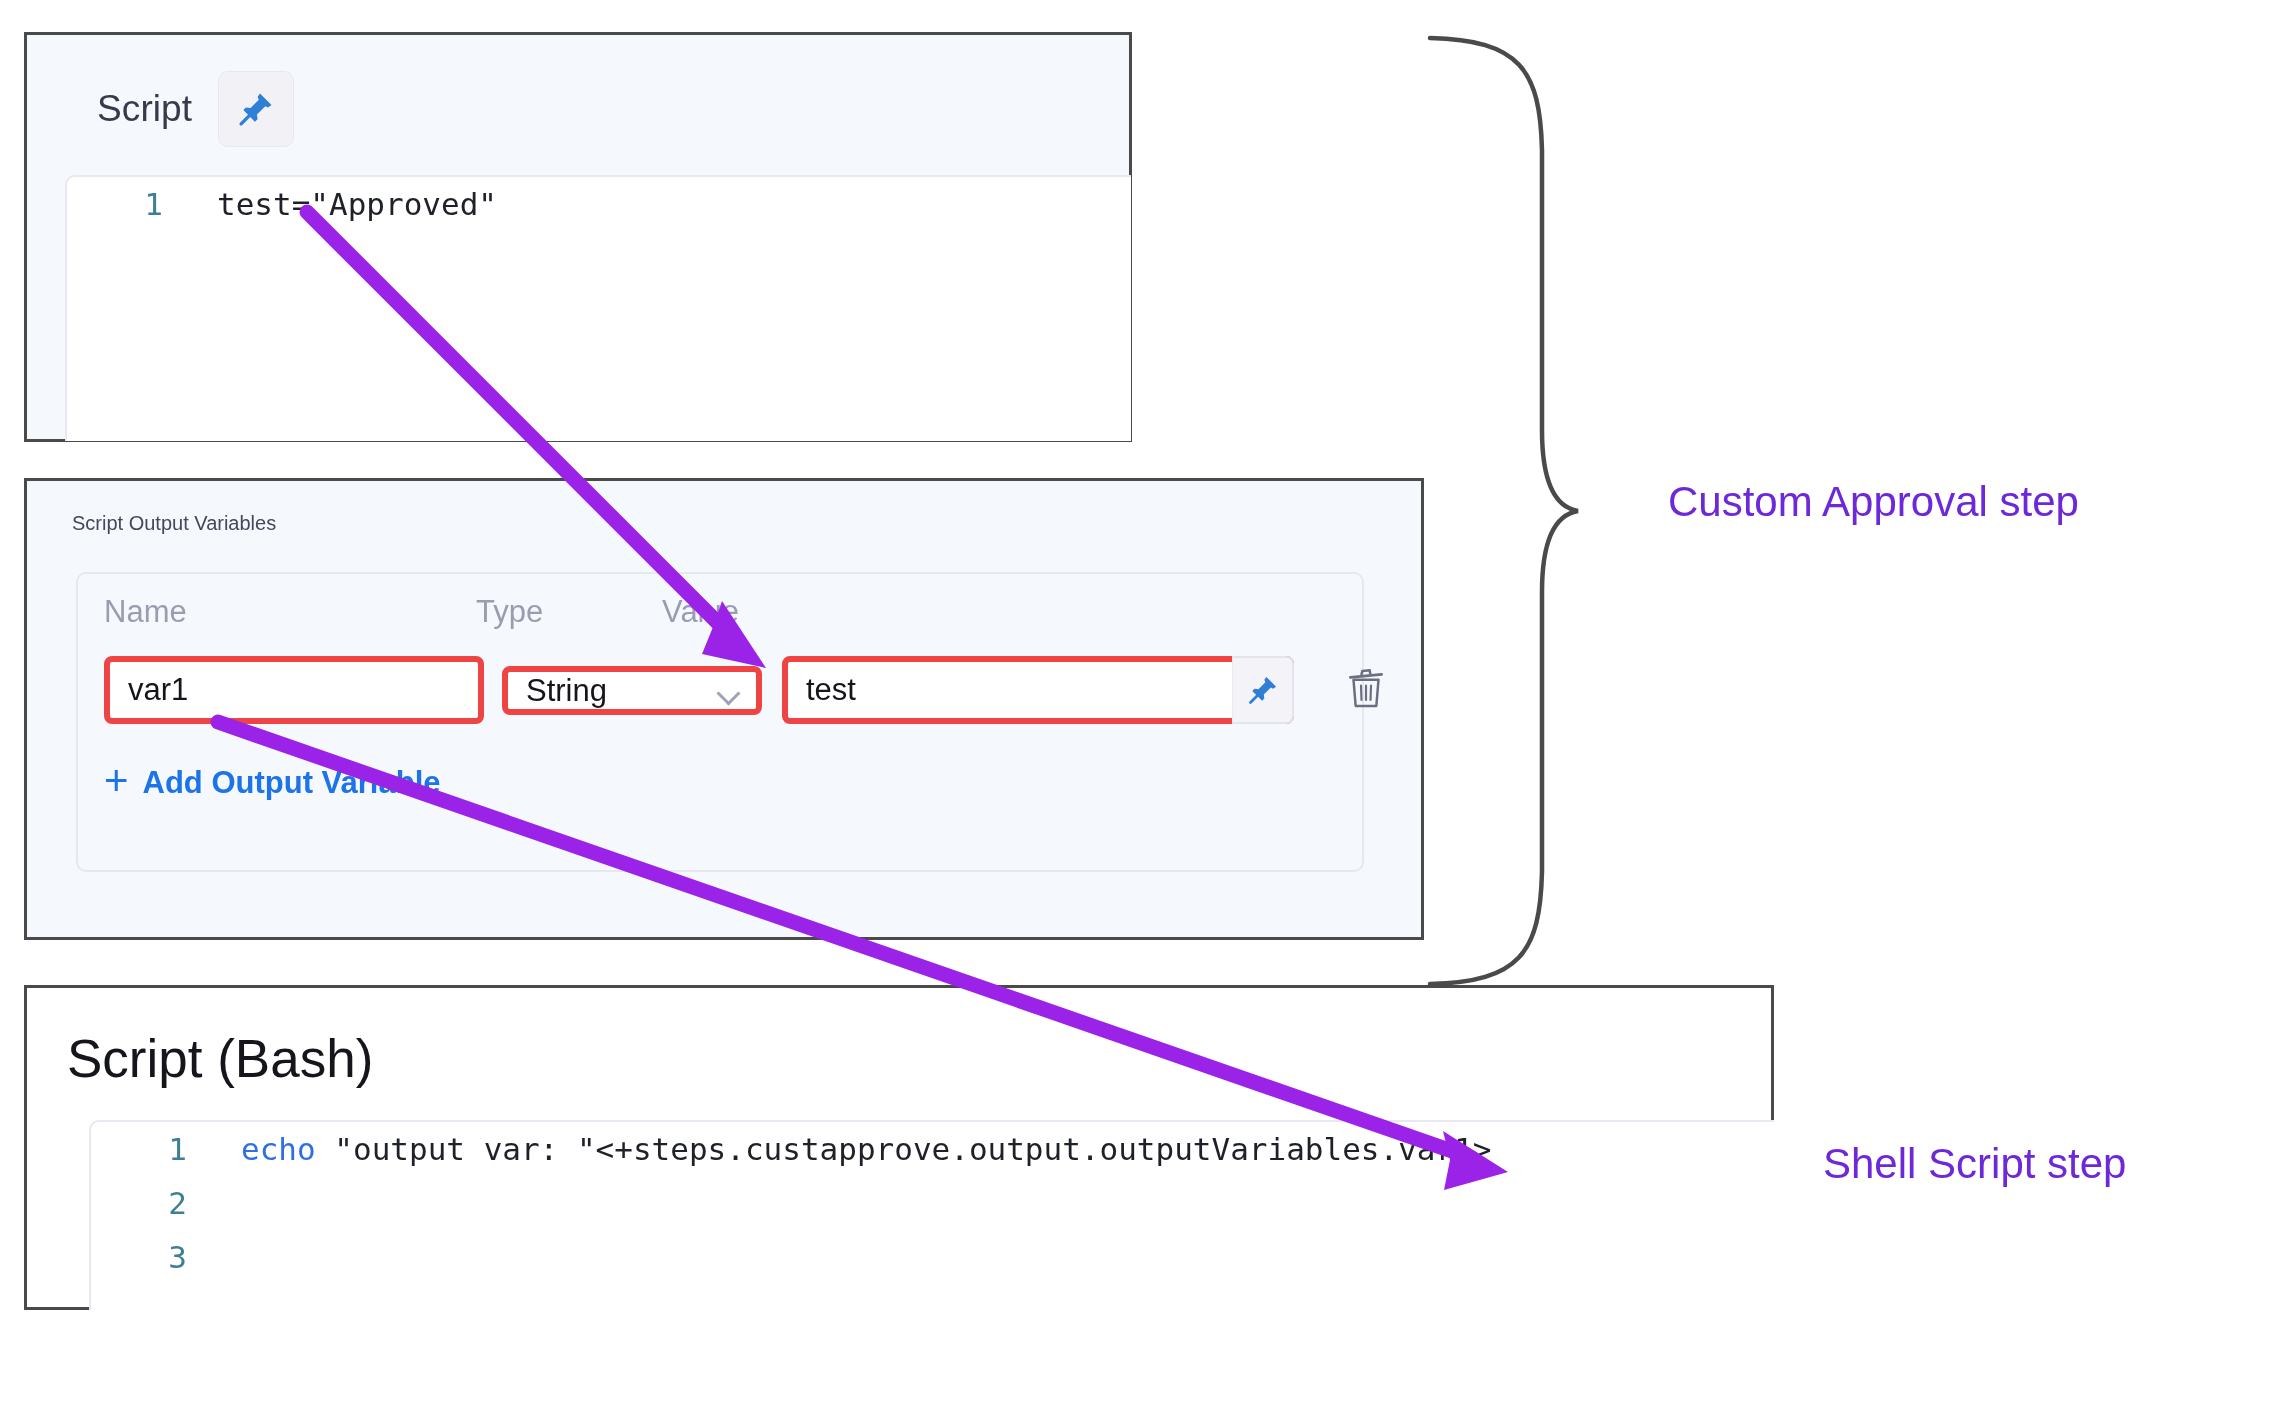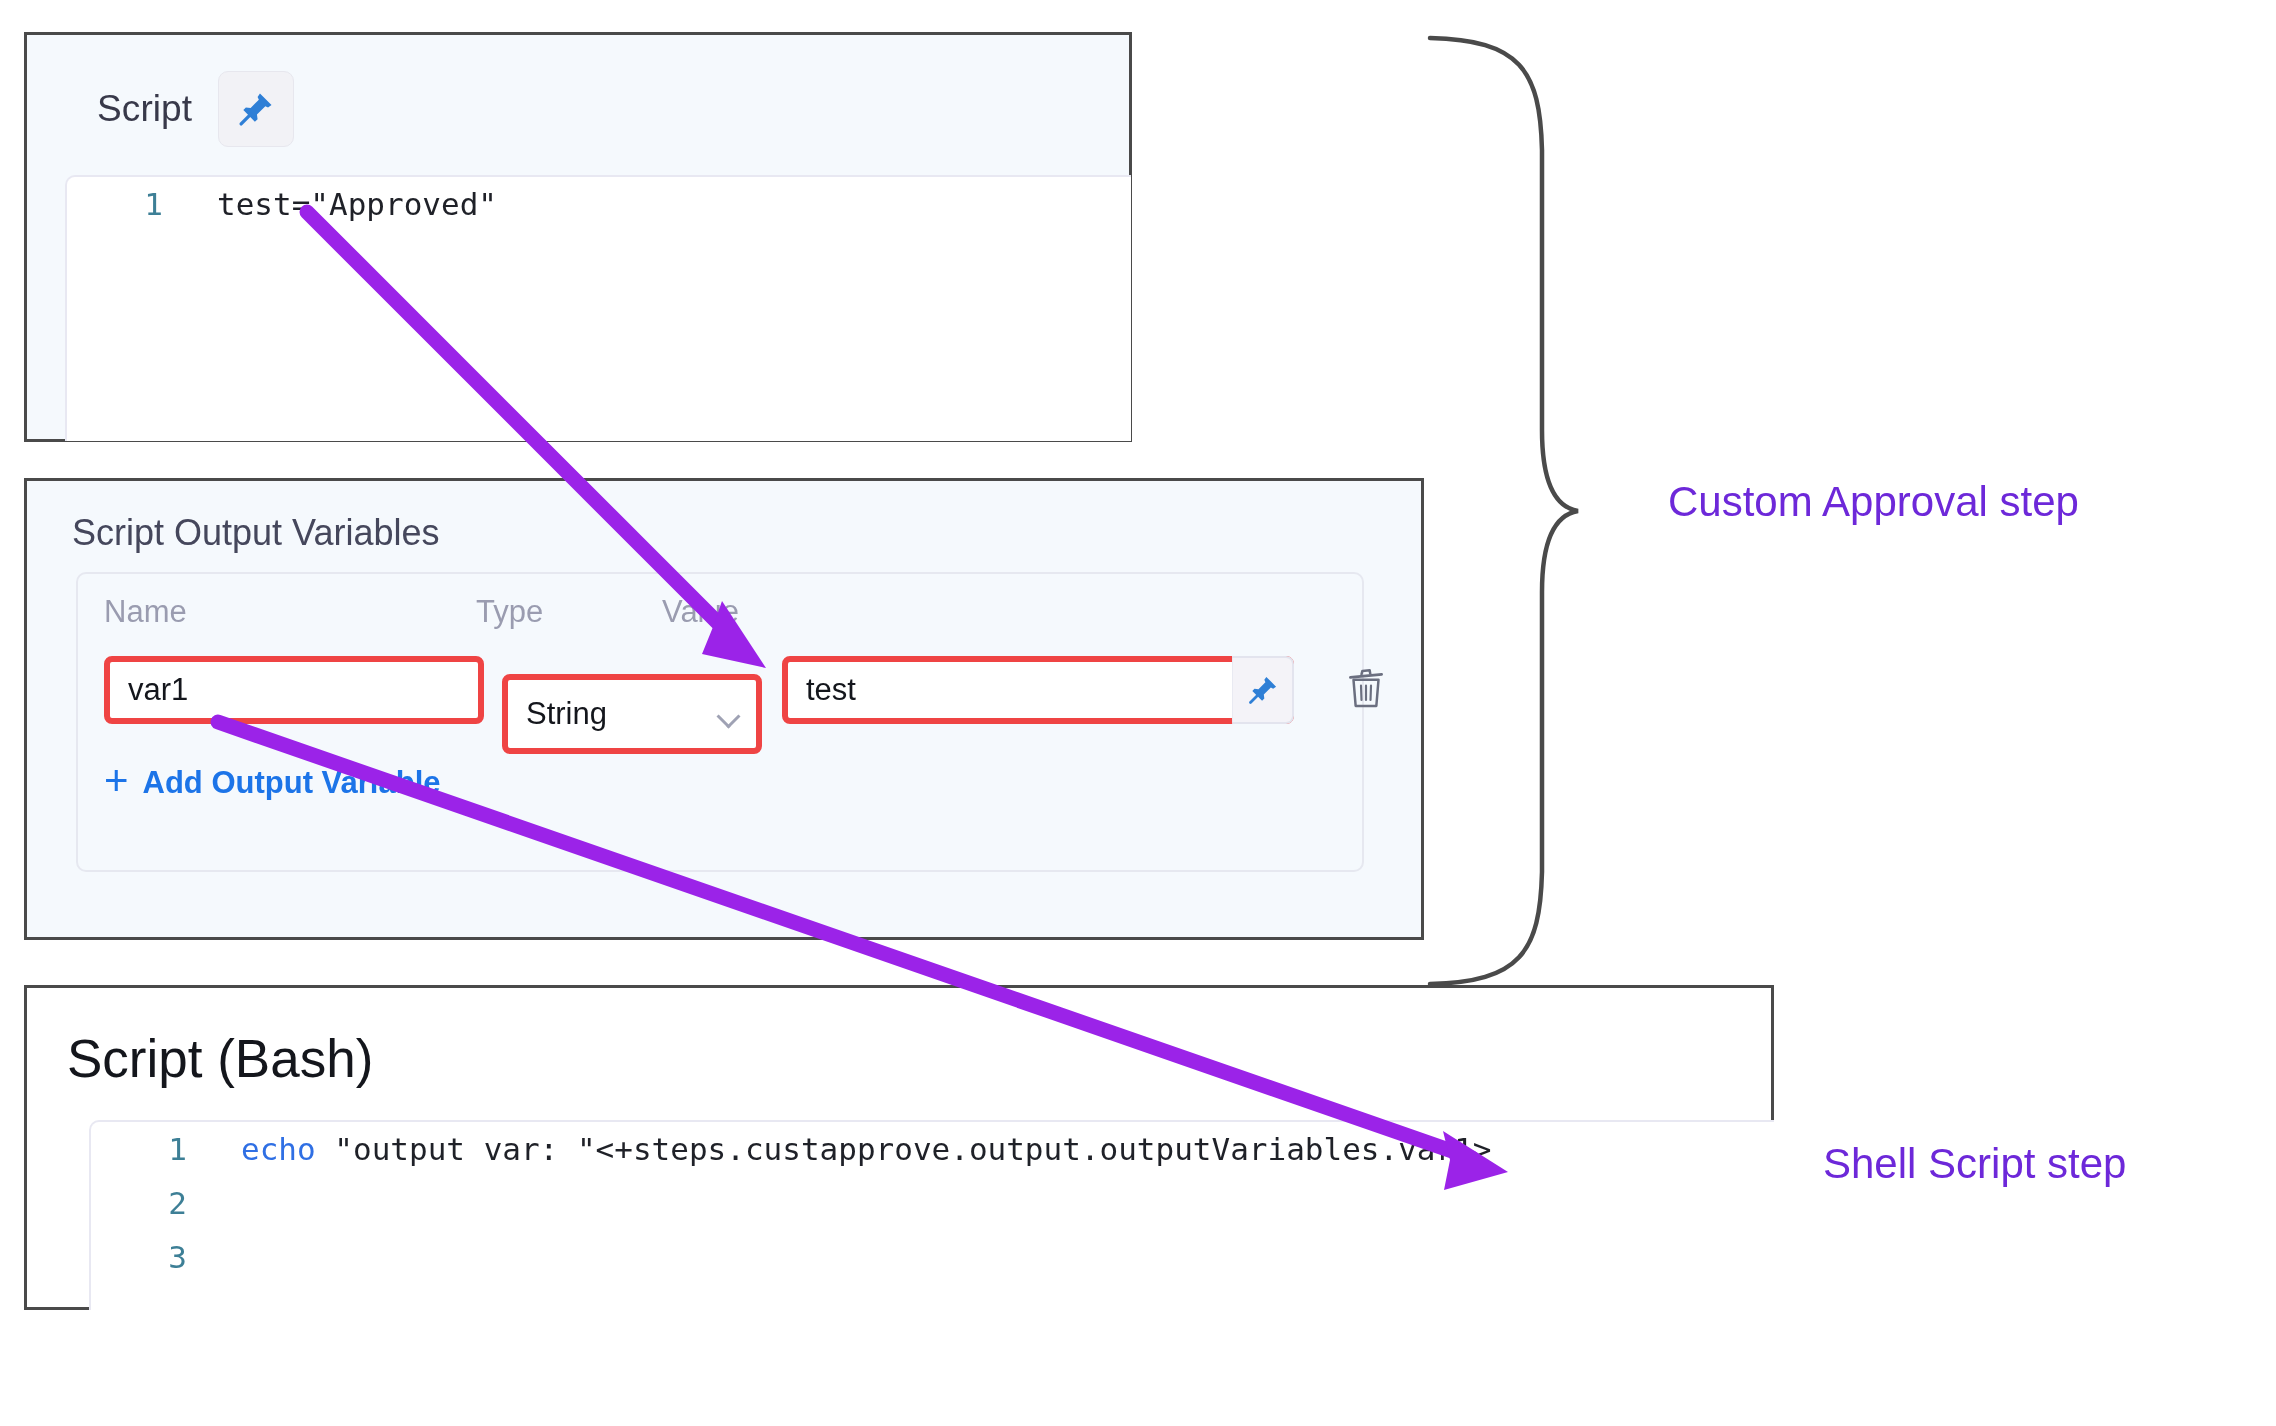--- a/index.html
+++ b/index.html
@@ -100,21 +100,21 @@
     left: 24px;
     top: 478px;
     width: 1400px;
     height: 462px;
     background: #f5f9fd;
   }
   .sov-title {
     position: absolute;
     left: 72px;
     top: 512px;
-    font-size: 36px;
+    font-size: 20px;
     color: #45475c;
   }
   .sov-card {
     position: absolute;
     left: 76px;
     top: 572px;
     width: 1288px;
     height: 300px;
     box-sizing: border-box;
     border: 2px solid #e6e8f0;
@@ -152,21 +152,21 @@
     border: none;
     outline: none;
     background: transparent;
     font-family: "Liberation Sans", sans-serif;
     font-size: 31px;
     color: #14161c;
     width: 100%;
     padding: 0 18px;
   }
   #fld-name  { left: 26px;  top: 82px;  width: 380px; height: 68px; }
-  #fld-type  { left: 424px; top: 100px;  width: 260px; height: 80px; }
+  #fld-type  { left: 424px; top: 92px;  width: 260px; height: 49px; }
 
   .type-select {
     display: flex;
     align-items: center;
     justify-content: space-between;
     width: 100%;
     padding: 0 16px 0 18px;
     cursor: pointer;
   }
   .chev {

